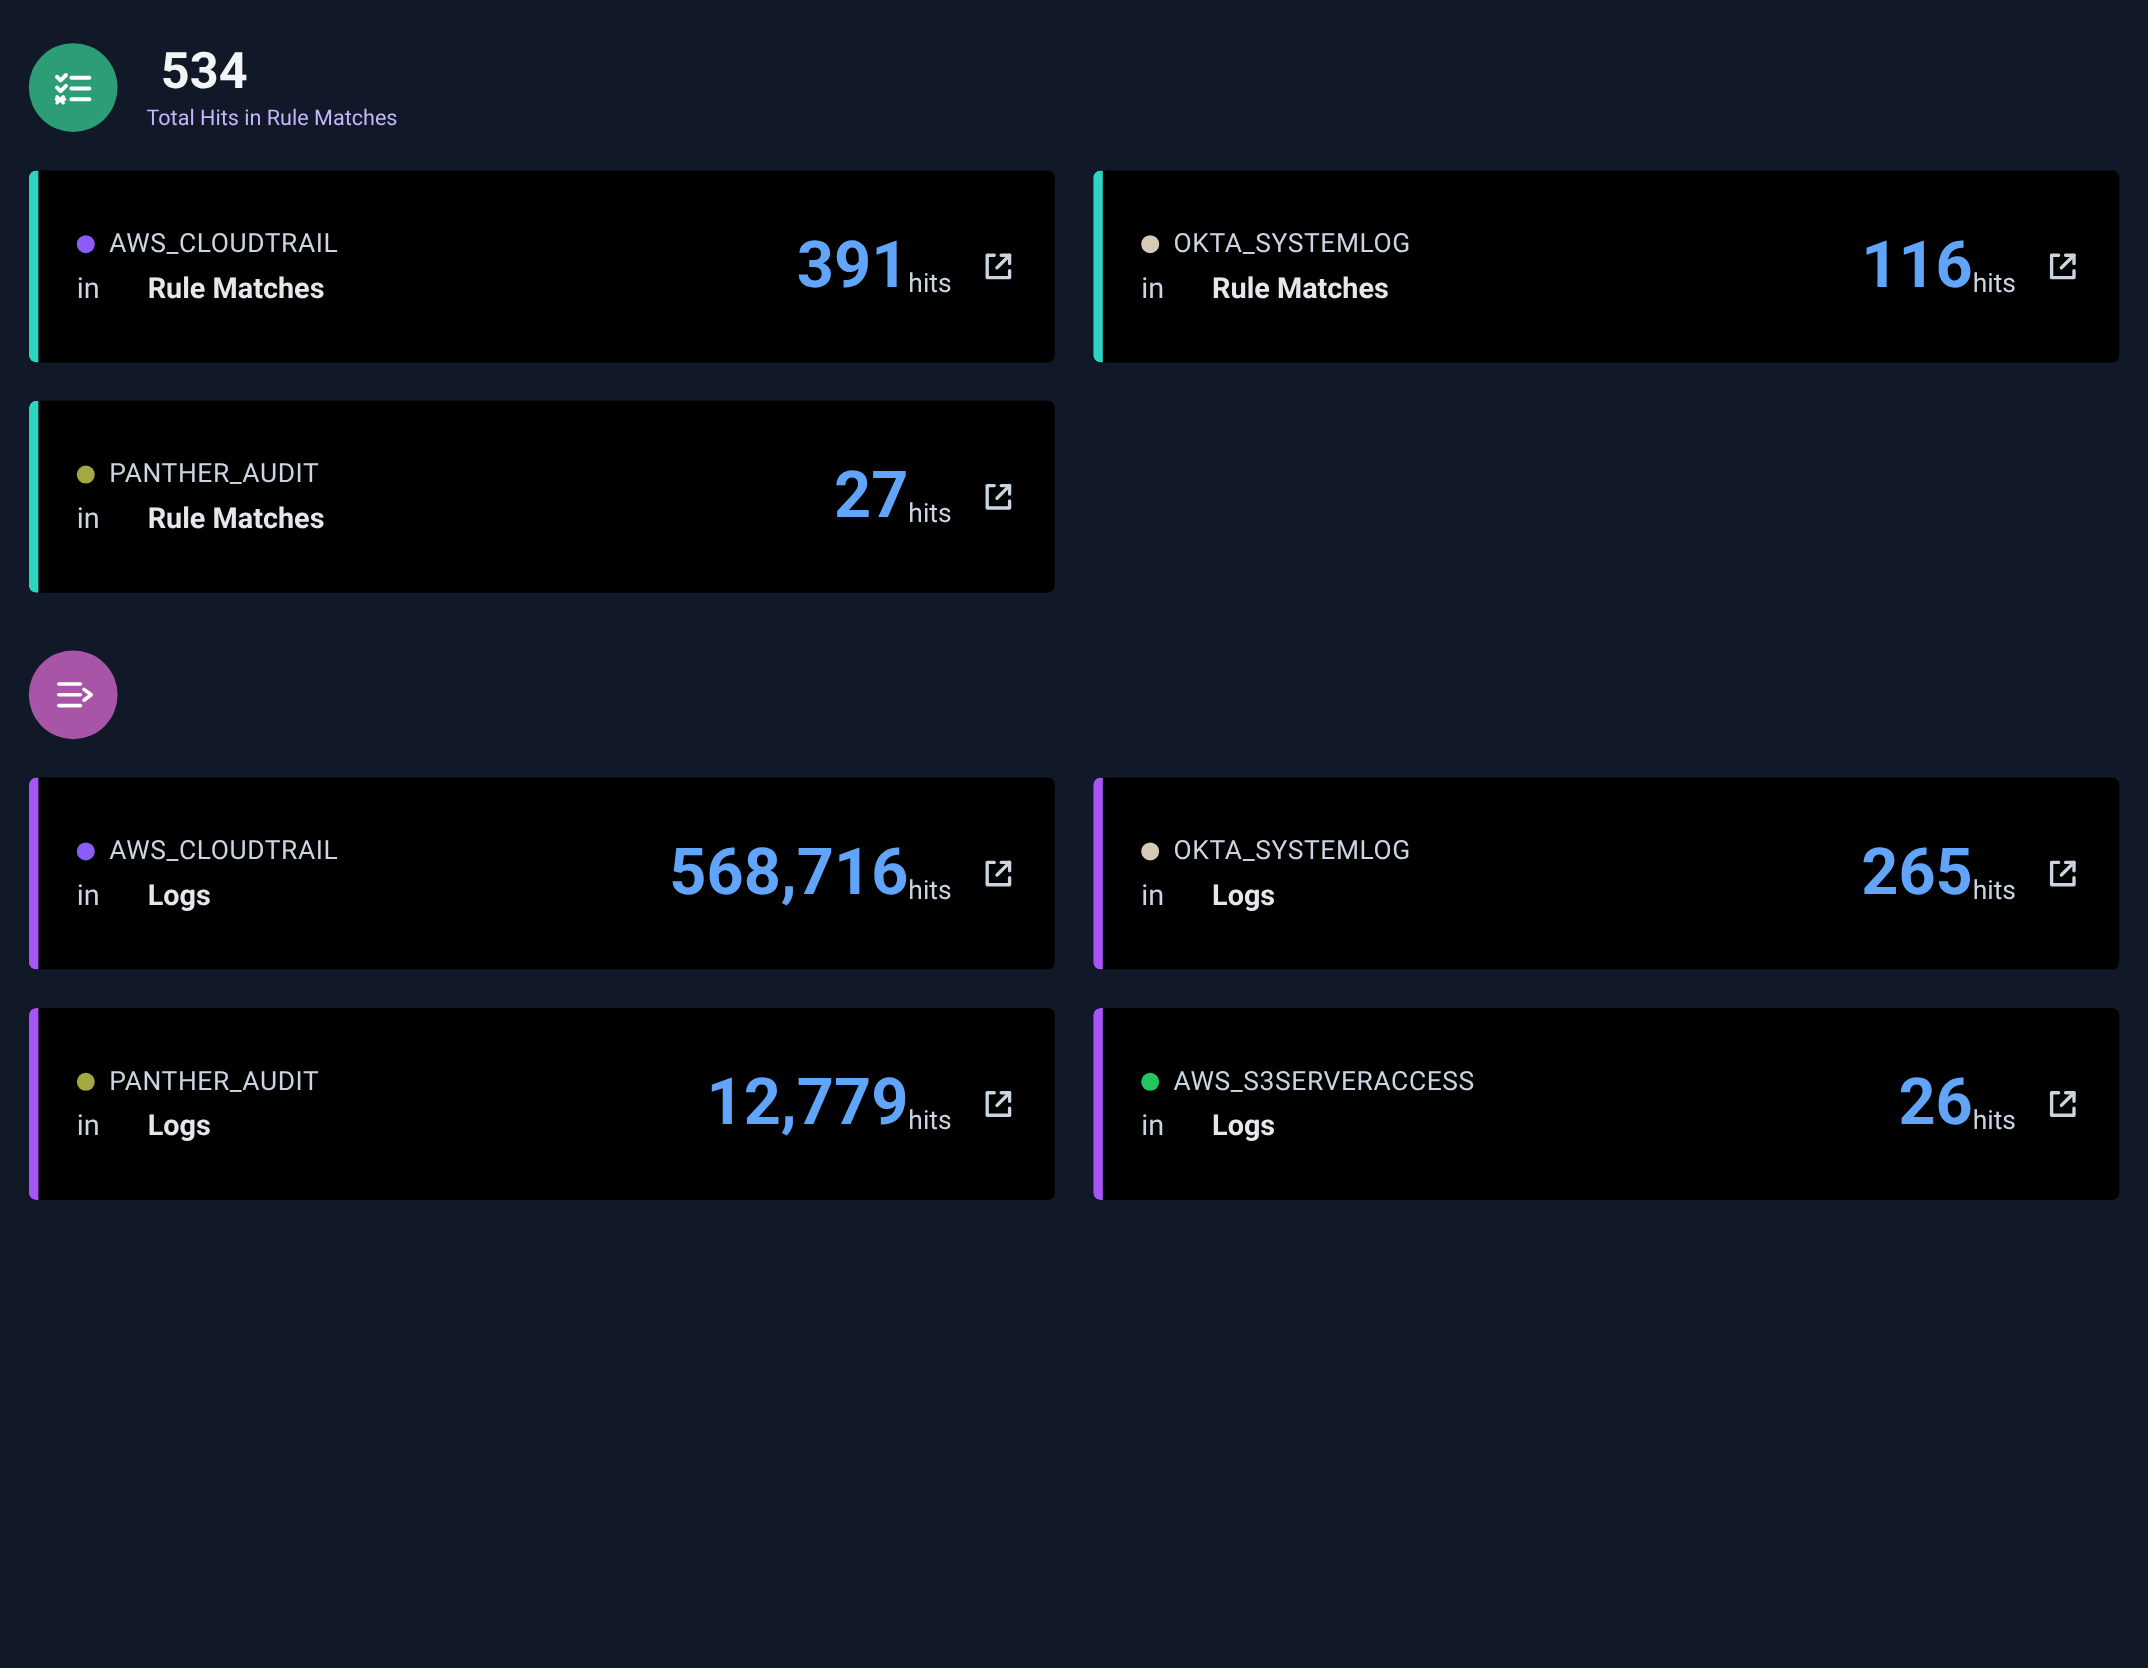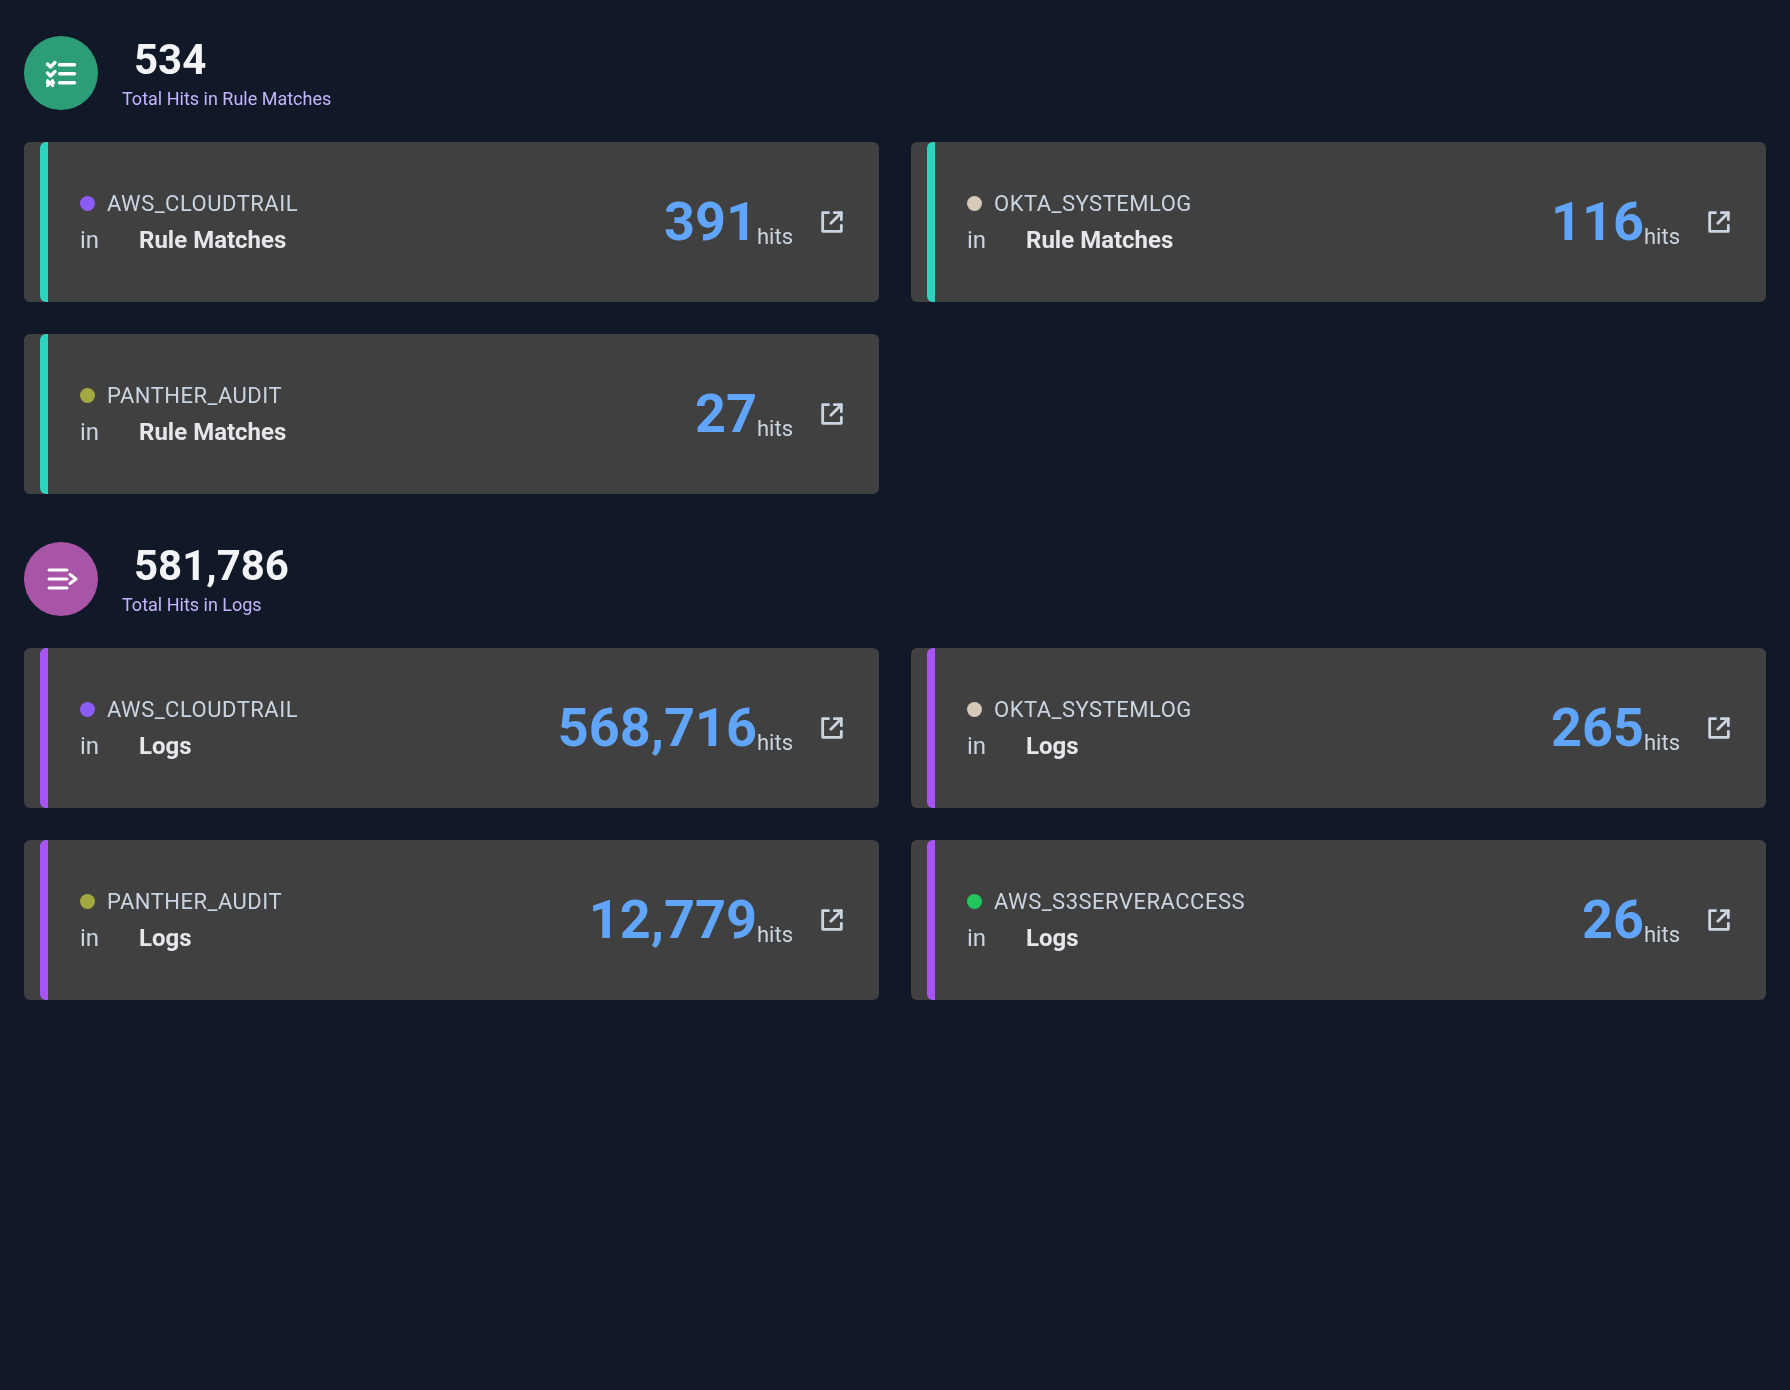--- a/index.html
+++ b/index.html
@@ -44,25 +44,25 @@
     font-weight: 400;
     color: #c4b5fd;
     margin-top: 4px;
   }
   .card-grid {
     display: grid;
     grid-template-columns: 1fr 1fr;
     gap: 32px;
   }
   .card {
-    background: #404040;
+    background: #000000;
     border-radius: 6px;
     display: flex;
     align-items: center;
-    padding: 28px 32px 28px 16px;
+    padding: 28px 32px 28px 0;
     position: relative;
     overflow: hidden;
     min-height: 160px;
   }
   .card-accent {
     width: 8px;
     align-self: stretch;
     margin: -28px 32px -28px 0;
     border-radius: 6px 0 0 6px;
     flex-shrink: 0;
@@ -215,24 +215,20 @@
     </div>
     <div class="section-header second">
     <div class="section-icon purple">
         <svg viewBox="0 0 24 24" fill="none" stroke="#fff" stroke-width="2" stroke-linecap="round">
     <line x1="4" y1="6" x2="16" y2="6"></line>
     <line x1="4" y1="12" x2="16" y2="12"></line>
     <line x1="4" y1="18" x2="16" y2="18"></line>
     <polyline points="18 9 22 12 18 15" stroke-linejoin="round"></polyline>
   </svg>
       </div>
-    <div class="section-title-block">
-      <div class="section-count">581,786</div>
-      <div class="section-subtitle">Total Hits in Logs</div>
-    </div>
     </div>
     <div class="card-grid">
       <div class="card">
       <div class="card-accent purple"></div>
       <div class="card-left">
         <div class="card-source-row">
           <span class="source-dot dot-purple"></span>
           <span class="source-name">AWS_CLOUDTRAIL</span>
         </div>
         <div class="card-context">

